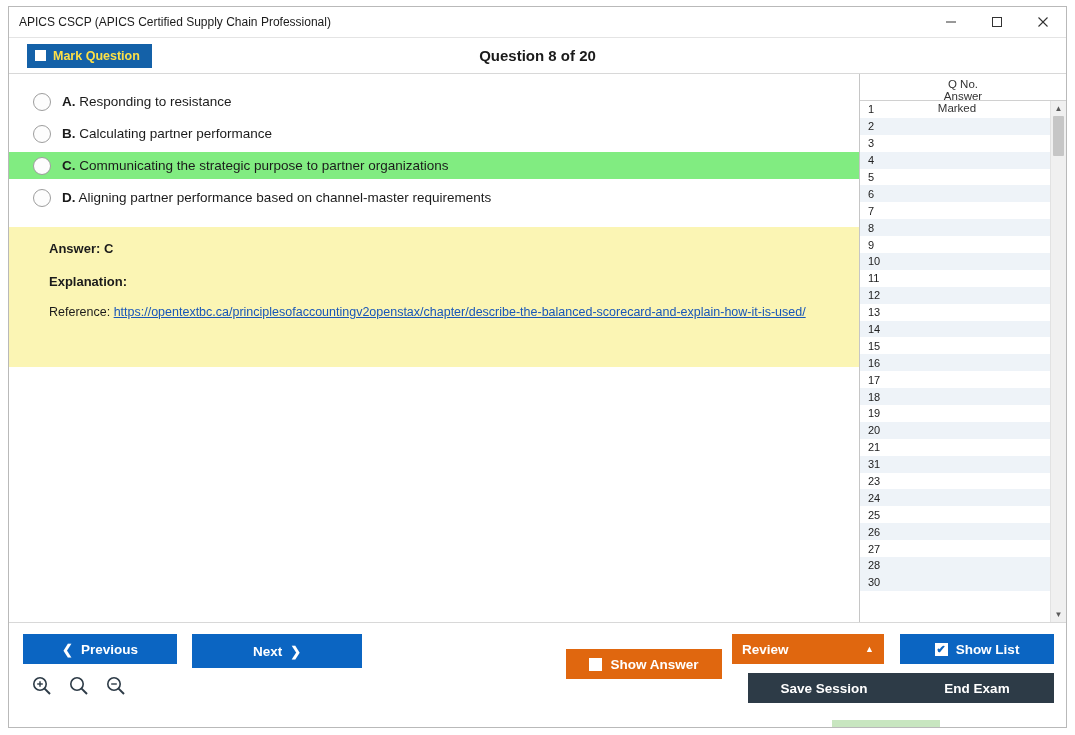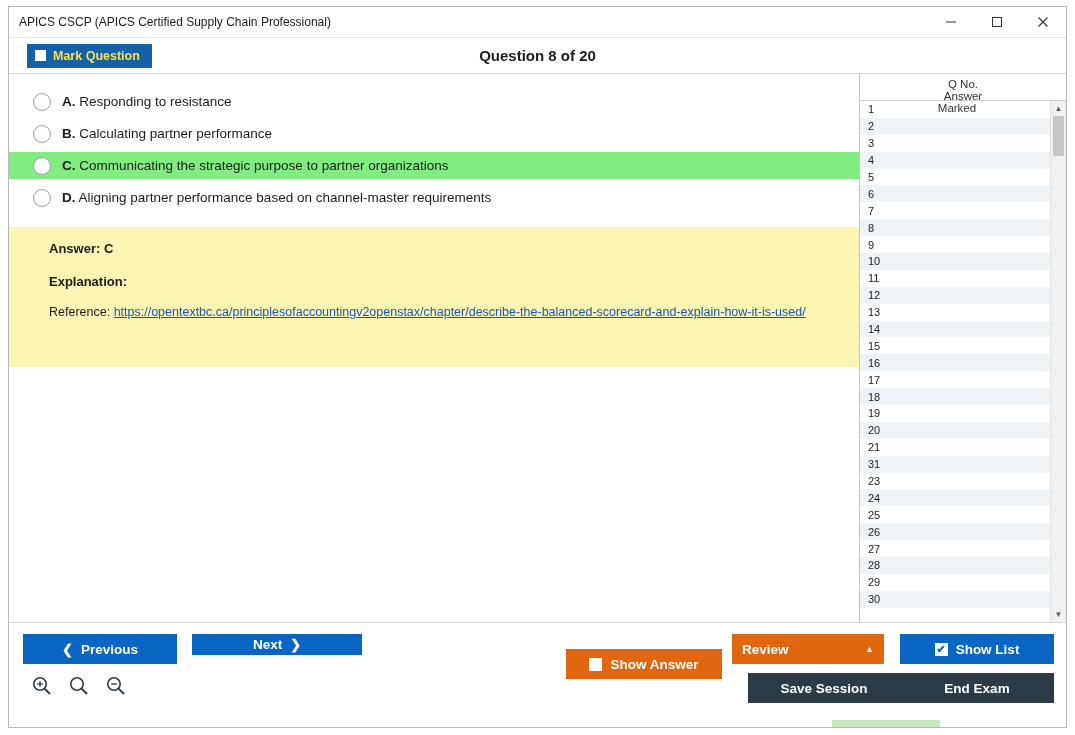--- a/index.html
+++ b/index.html
@@ -259,21 +259,21 @@
     justify-content: center;
     gap: 8px;
     cursor: default;
     box-sizing: border-box;
   }
   .btn-blue { background: #0b65c2; }
   .btn-orange { background: #e0670f; }
   .btn-dark { background: #2d3b47; }
   .pos { position: absolute; }
   .prev-btn { left: 14px; top: 11px; width: 154px; height: 30px; }
-  .next-btn { left: 183px; top: 11px; width: 170px; height: 21px; }
+  .next-btn { left: 183px; top: 11px; width: 170px; height: 34px; }
   .show-answer-btn { left: 557px; top: 26px; width: 156px; height: 30px; }
   .review-btn { left: 723px; top: 11px; width: 152px; height: 30px;
                 justify-content: flex-start; padding: 0 10px; }
   .show-list-btn { left: 891px; top: 11px; width: 154px; height: 30px; }
   .save-btn { left: 739px; top: 50px; width: 152px; height: 30px; }
   .end-btn { left: 891px; top: 50px; width: 154px; height: 30px; }
   .chk {
     width: 13px; height: 13px;
     background: #ffffff;
     display: inline-flex;
@@ -537,25 +537,20 @@
             <div class="qrow">
               <div class="n">27</div>
               <div class="a"></div>
               <div class="m"></div>
             </div>
             <div class="qrow alt">
               <div class="n">28</div>
               <div class="a"></div>
               <div class="m"></div>
             </div>
-            <div class="qrow">
-              <div class="n">29</div>
-              <div class="a"></div>
-              <div class="m"></div>
-            </div>
             <div class="qrow alt">
               <div class="n">30</div>
               <div class="a"></div>
               <div class="m"></div>
             </div>
           </div>
         <div class="scrollbar">
           <div class="sb-arrow">▲</div>
           <div class="sb-thumb"></div>
           <div class="sb-arrow">▼</div>

